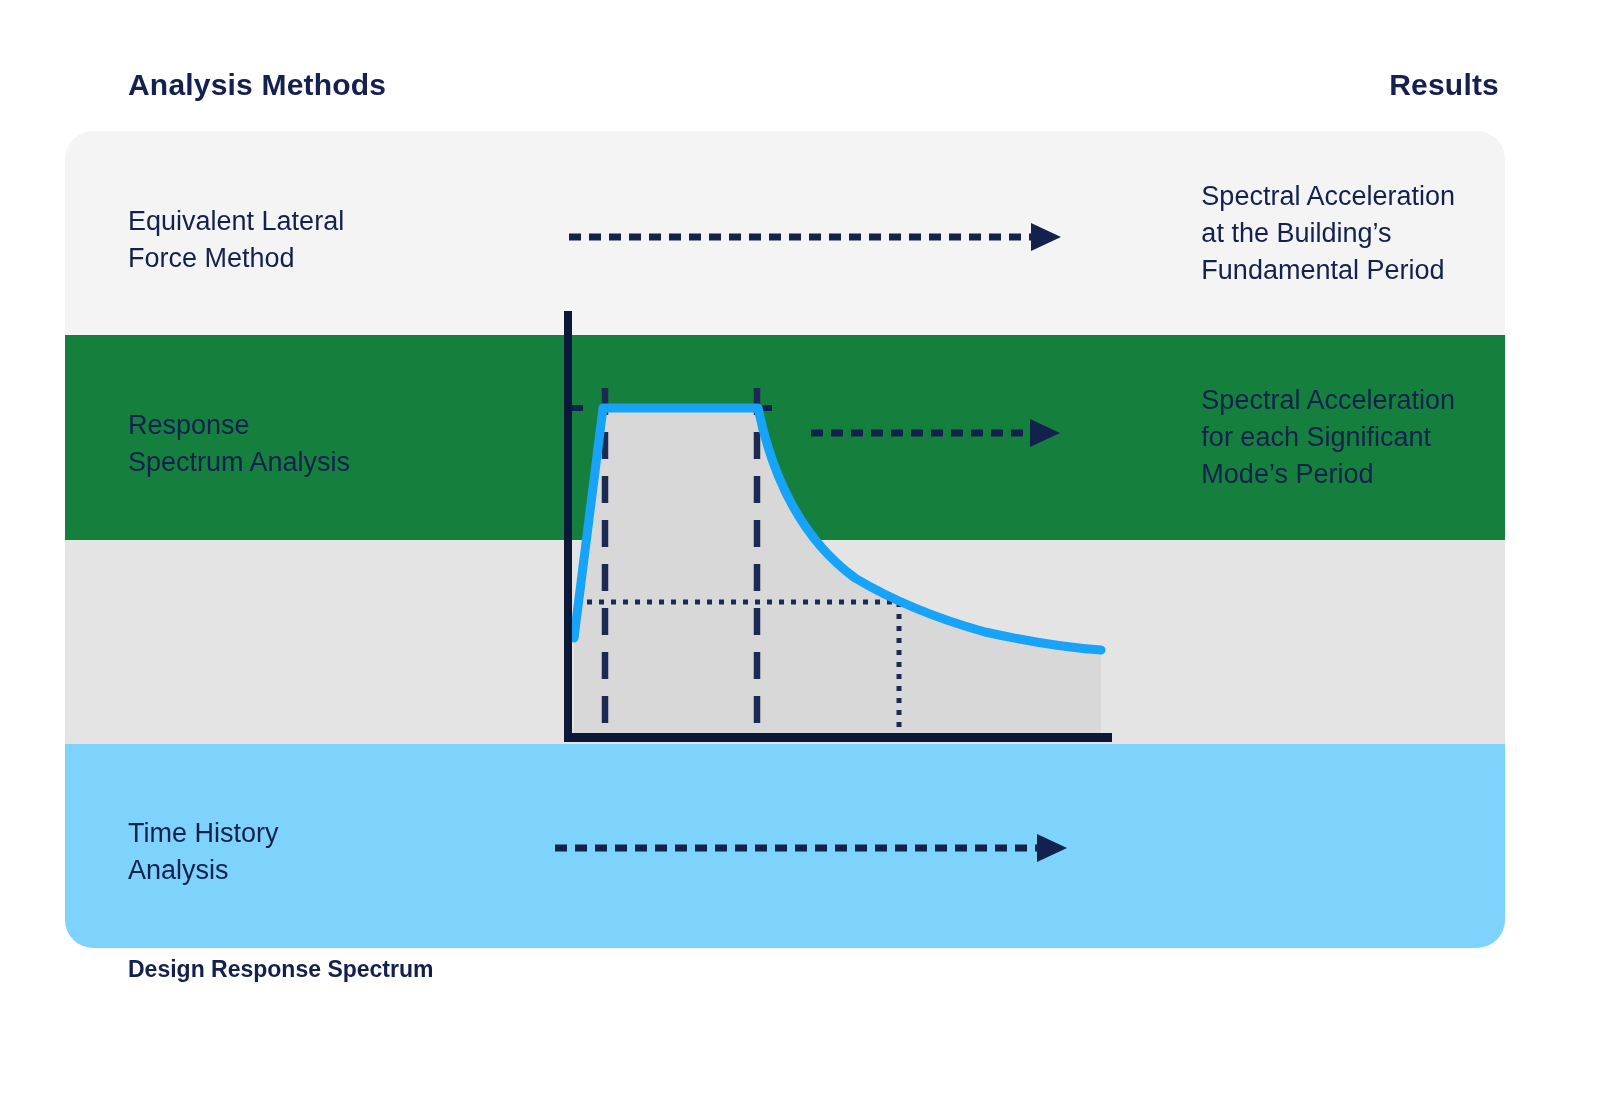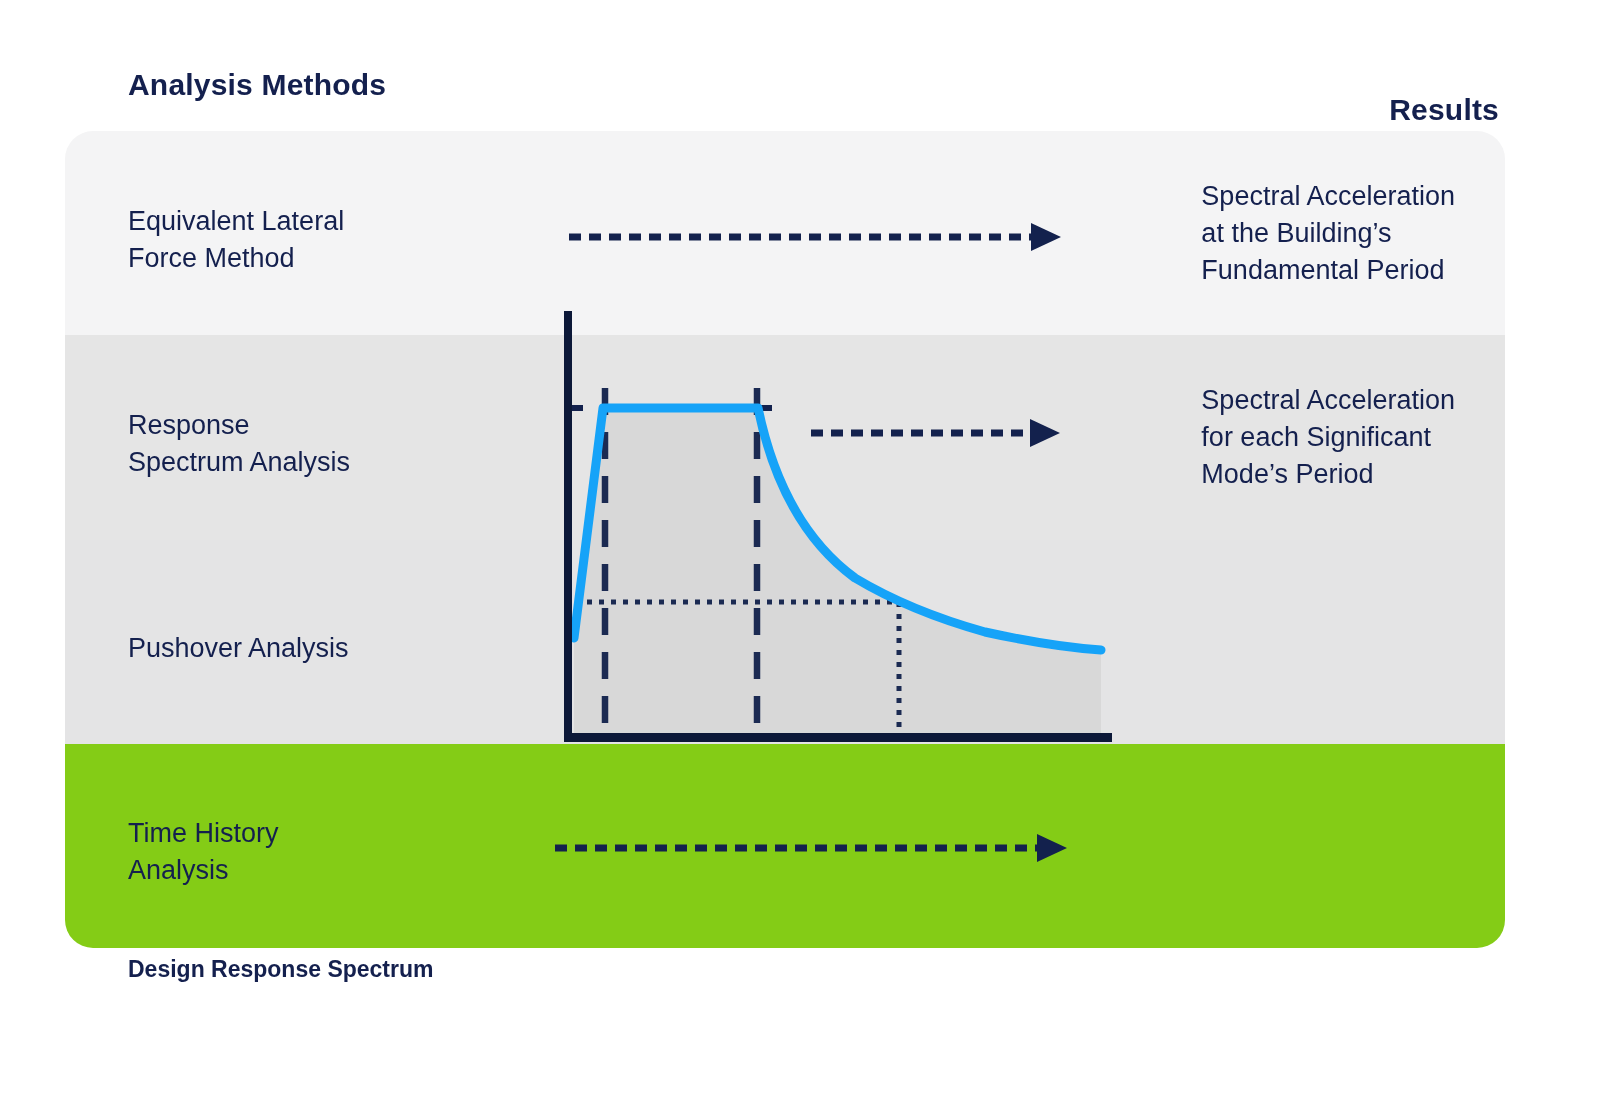--- a/index.html
+++ b/index.html
@@ -2,30 +2,30 @@
 <html><head>
 <meta charset="utf-8">
 <style>
   html,body{margin:0;padding:0;background:#ffffff;}
   .canvas{
     position:relative;width:1600px;height:1102px;background:#ffffff;
     font-family:"Liberation Sans", sans-serif;color:#14204e;overflow:hidden;padding-left:44px;
   }
   .heading{position:absolute;font-size:30px;font-weight:700;letter-spacing:.2px;color:#14204e;}
   .heading-left{left:128px;top:68px;}
-  .heading-right{right:145px;top:68px;margin-top:25px;}
+  .heading-right{right:145px;top:68px;}
   .band{
     position:absolute;left:65px;top:131px;width:1440px;height:817px;
     border-radius:28px;overflow:hidden;display:flex;flex-direction:column;
   }
   .row{flex:1 1 0;position:relative;display:flex;align-items:center;}
   .row1{background:#f4f4f5;}
-  .row2{background:#e5e5e5;}
+  .row2{background:#15803d;}
   .row3{background:#e4e4e5;}
-  .row4{background:#84cc16;}
+  .row4{background:#7dd3fc;}
   .method-label{
     position:absolute;left:63px;font-size:27px;line-height:37px;font-weight:500;
     white-space:pre-line;color:#14204e;margin-top:13px;
   }
   .result-label{
     position:absolute;right:50px;font-size:27px;line-height:37px;font-weight:500;
     white-space:pre-line;color:#14204e;
   }
   .arrow-svg{position:absolute;}
   .chart-svg{position:absolute;left:555px;top:300px;}
@@ -51,21 +51,20 @@
 
     <div class="row row2">
       <div class="method-label">Response
 Spectrum Analysis</div>
       <div class="result-label">Spectral Acceleration
 for each Significant
 Mode’s Period</div>
     </div>
 
     <div class="row row3">
-      <div class="method-label">Pushover Analysis</div>
     </div>
 
     <div class="row row4">
       <div class="method-label">Time History
 Analysis</div>
     </div>
   </div>
 
   <svg class="arrow-svg" style="left:565px;top:217px;" width="500" height="40" viewBox="0 0 500 40">
     <line x1="4" y1="20" x2="466" y2="20" stroke="#13214d" stroke-width="7" stroke-dasharray="12 8"></line>

